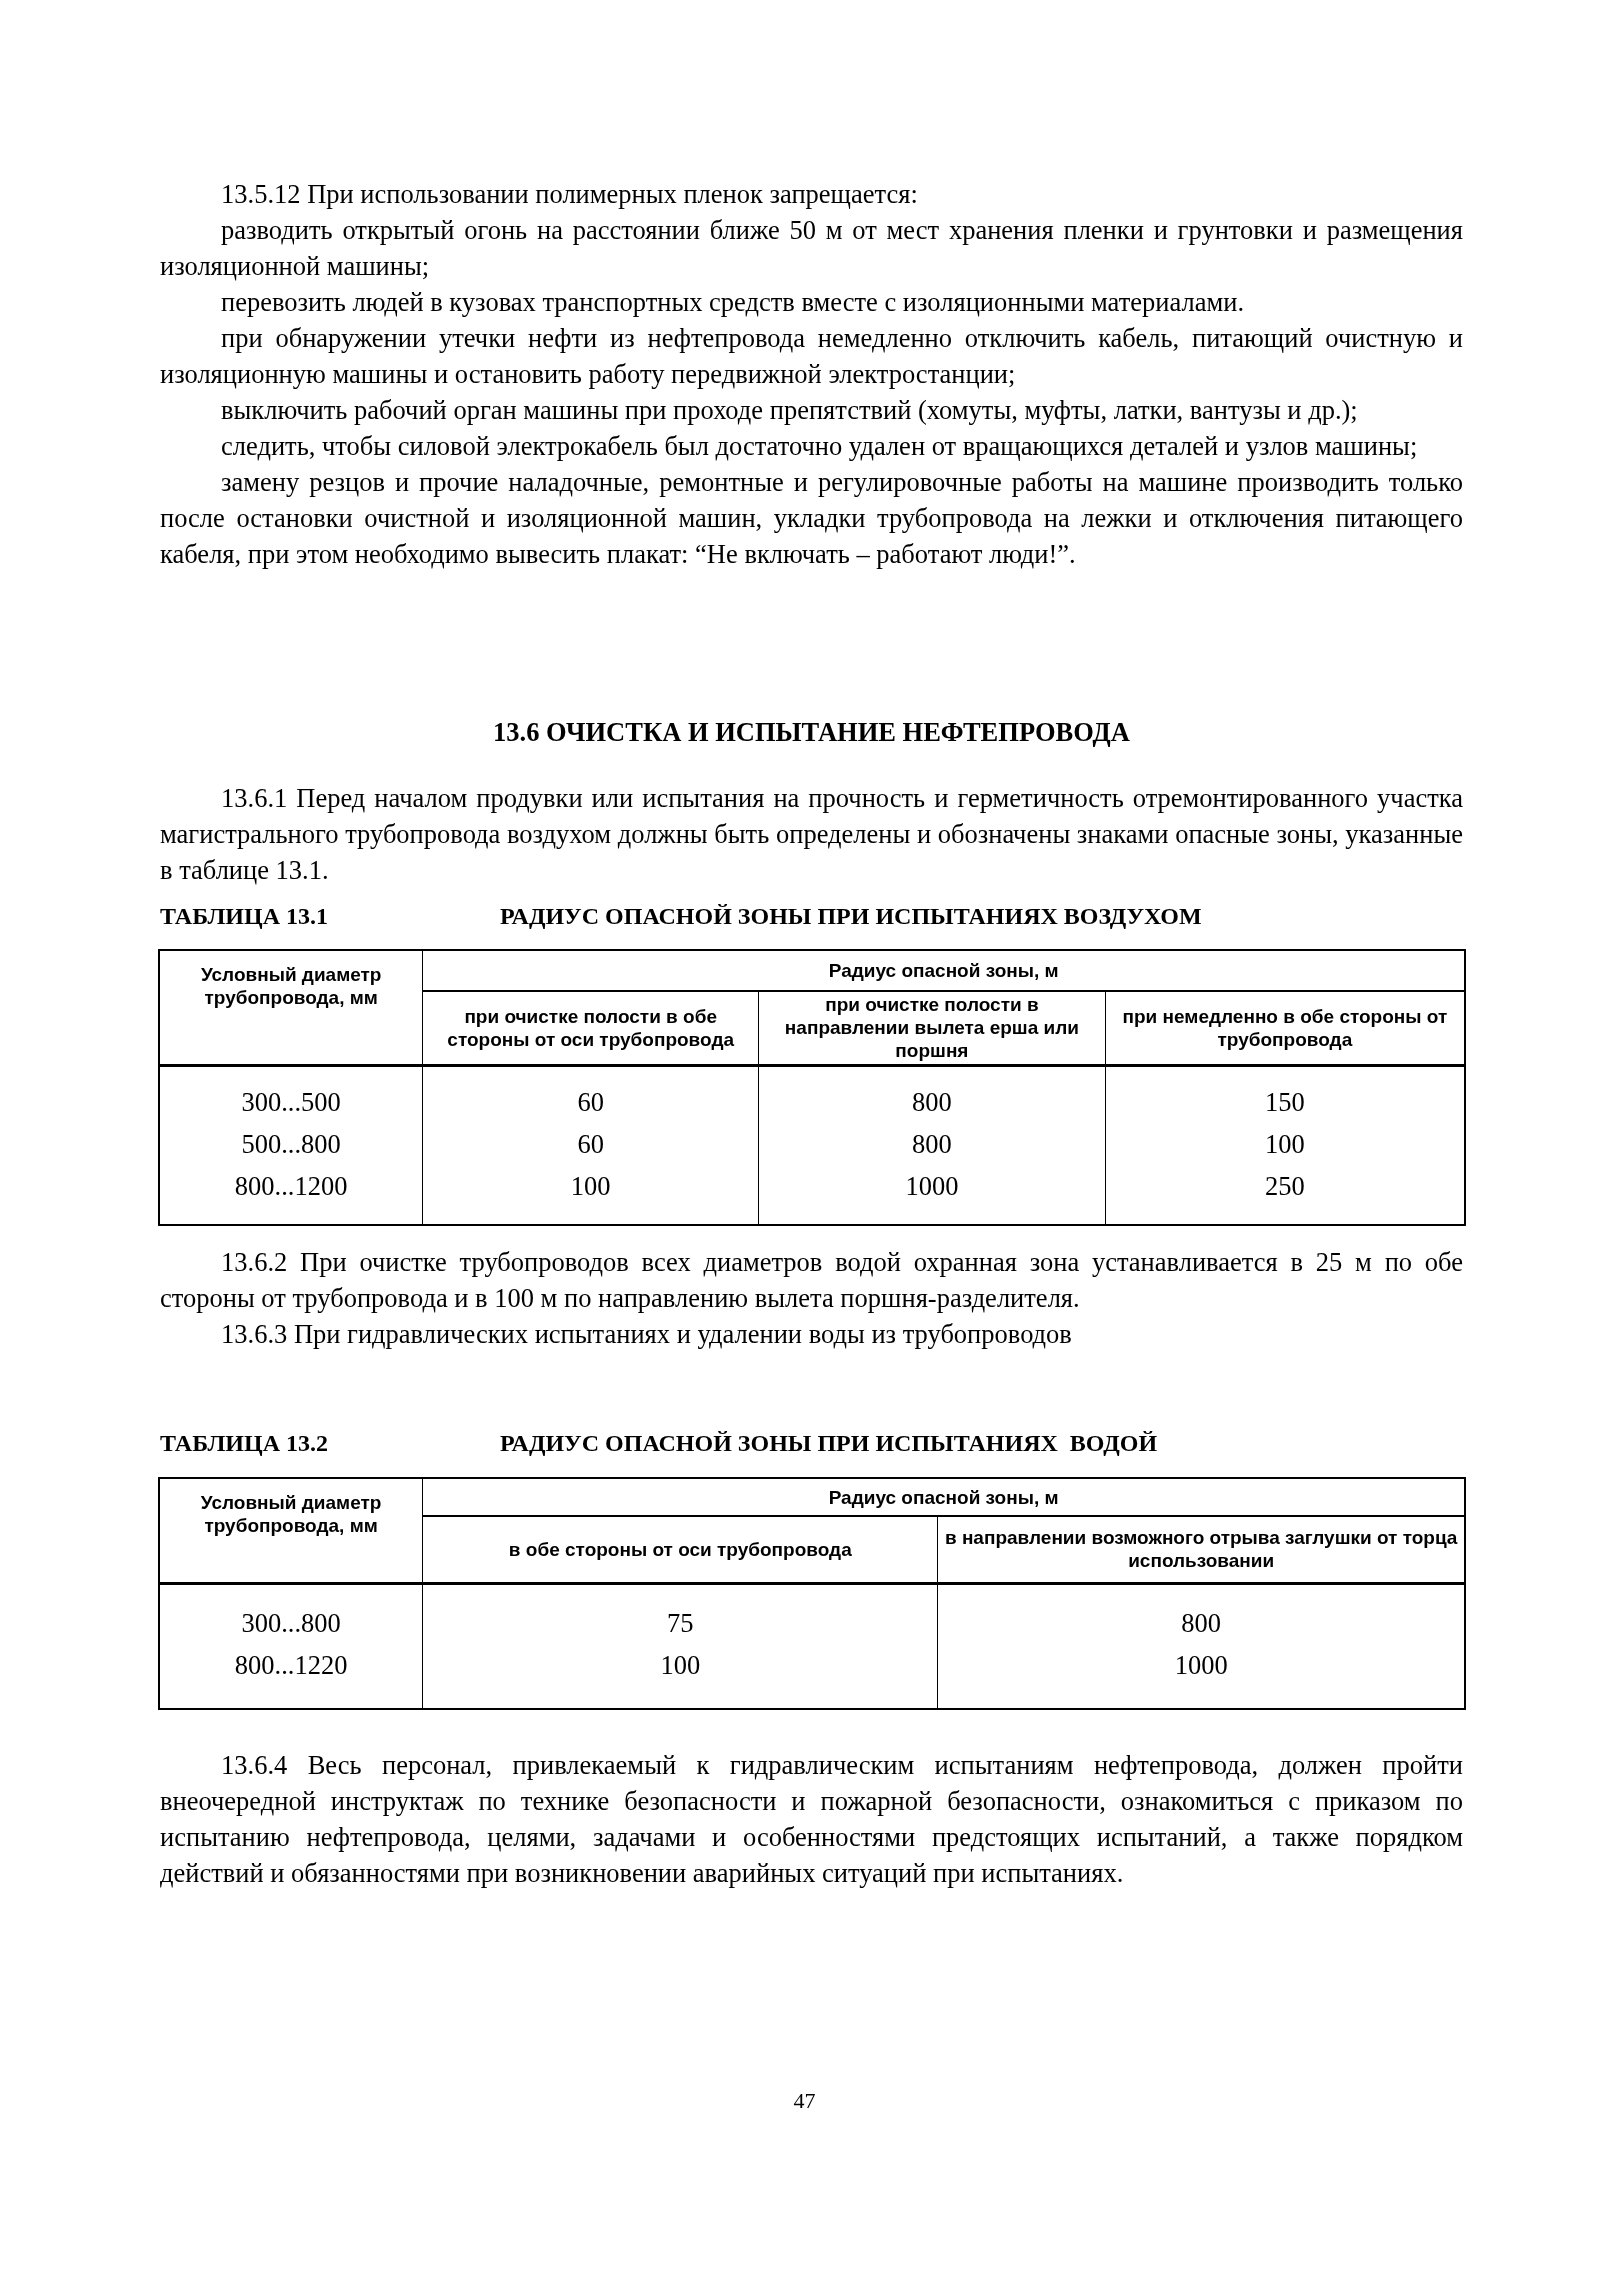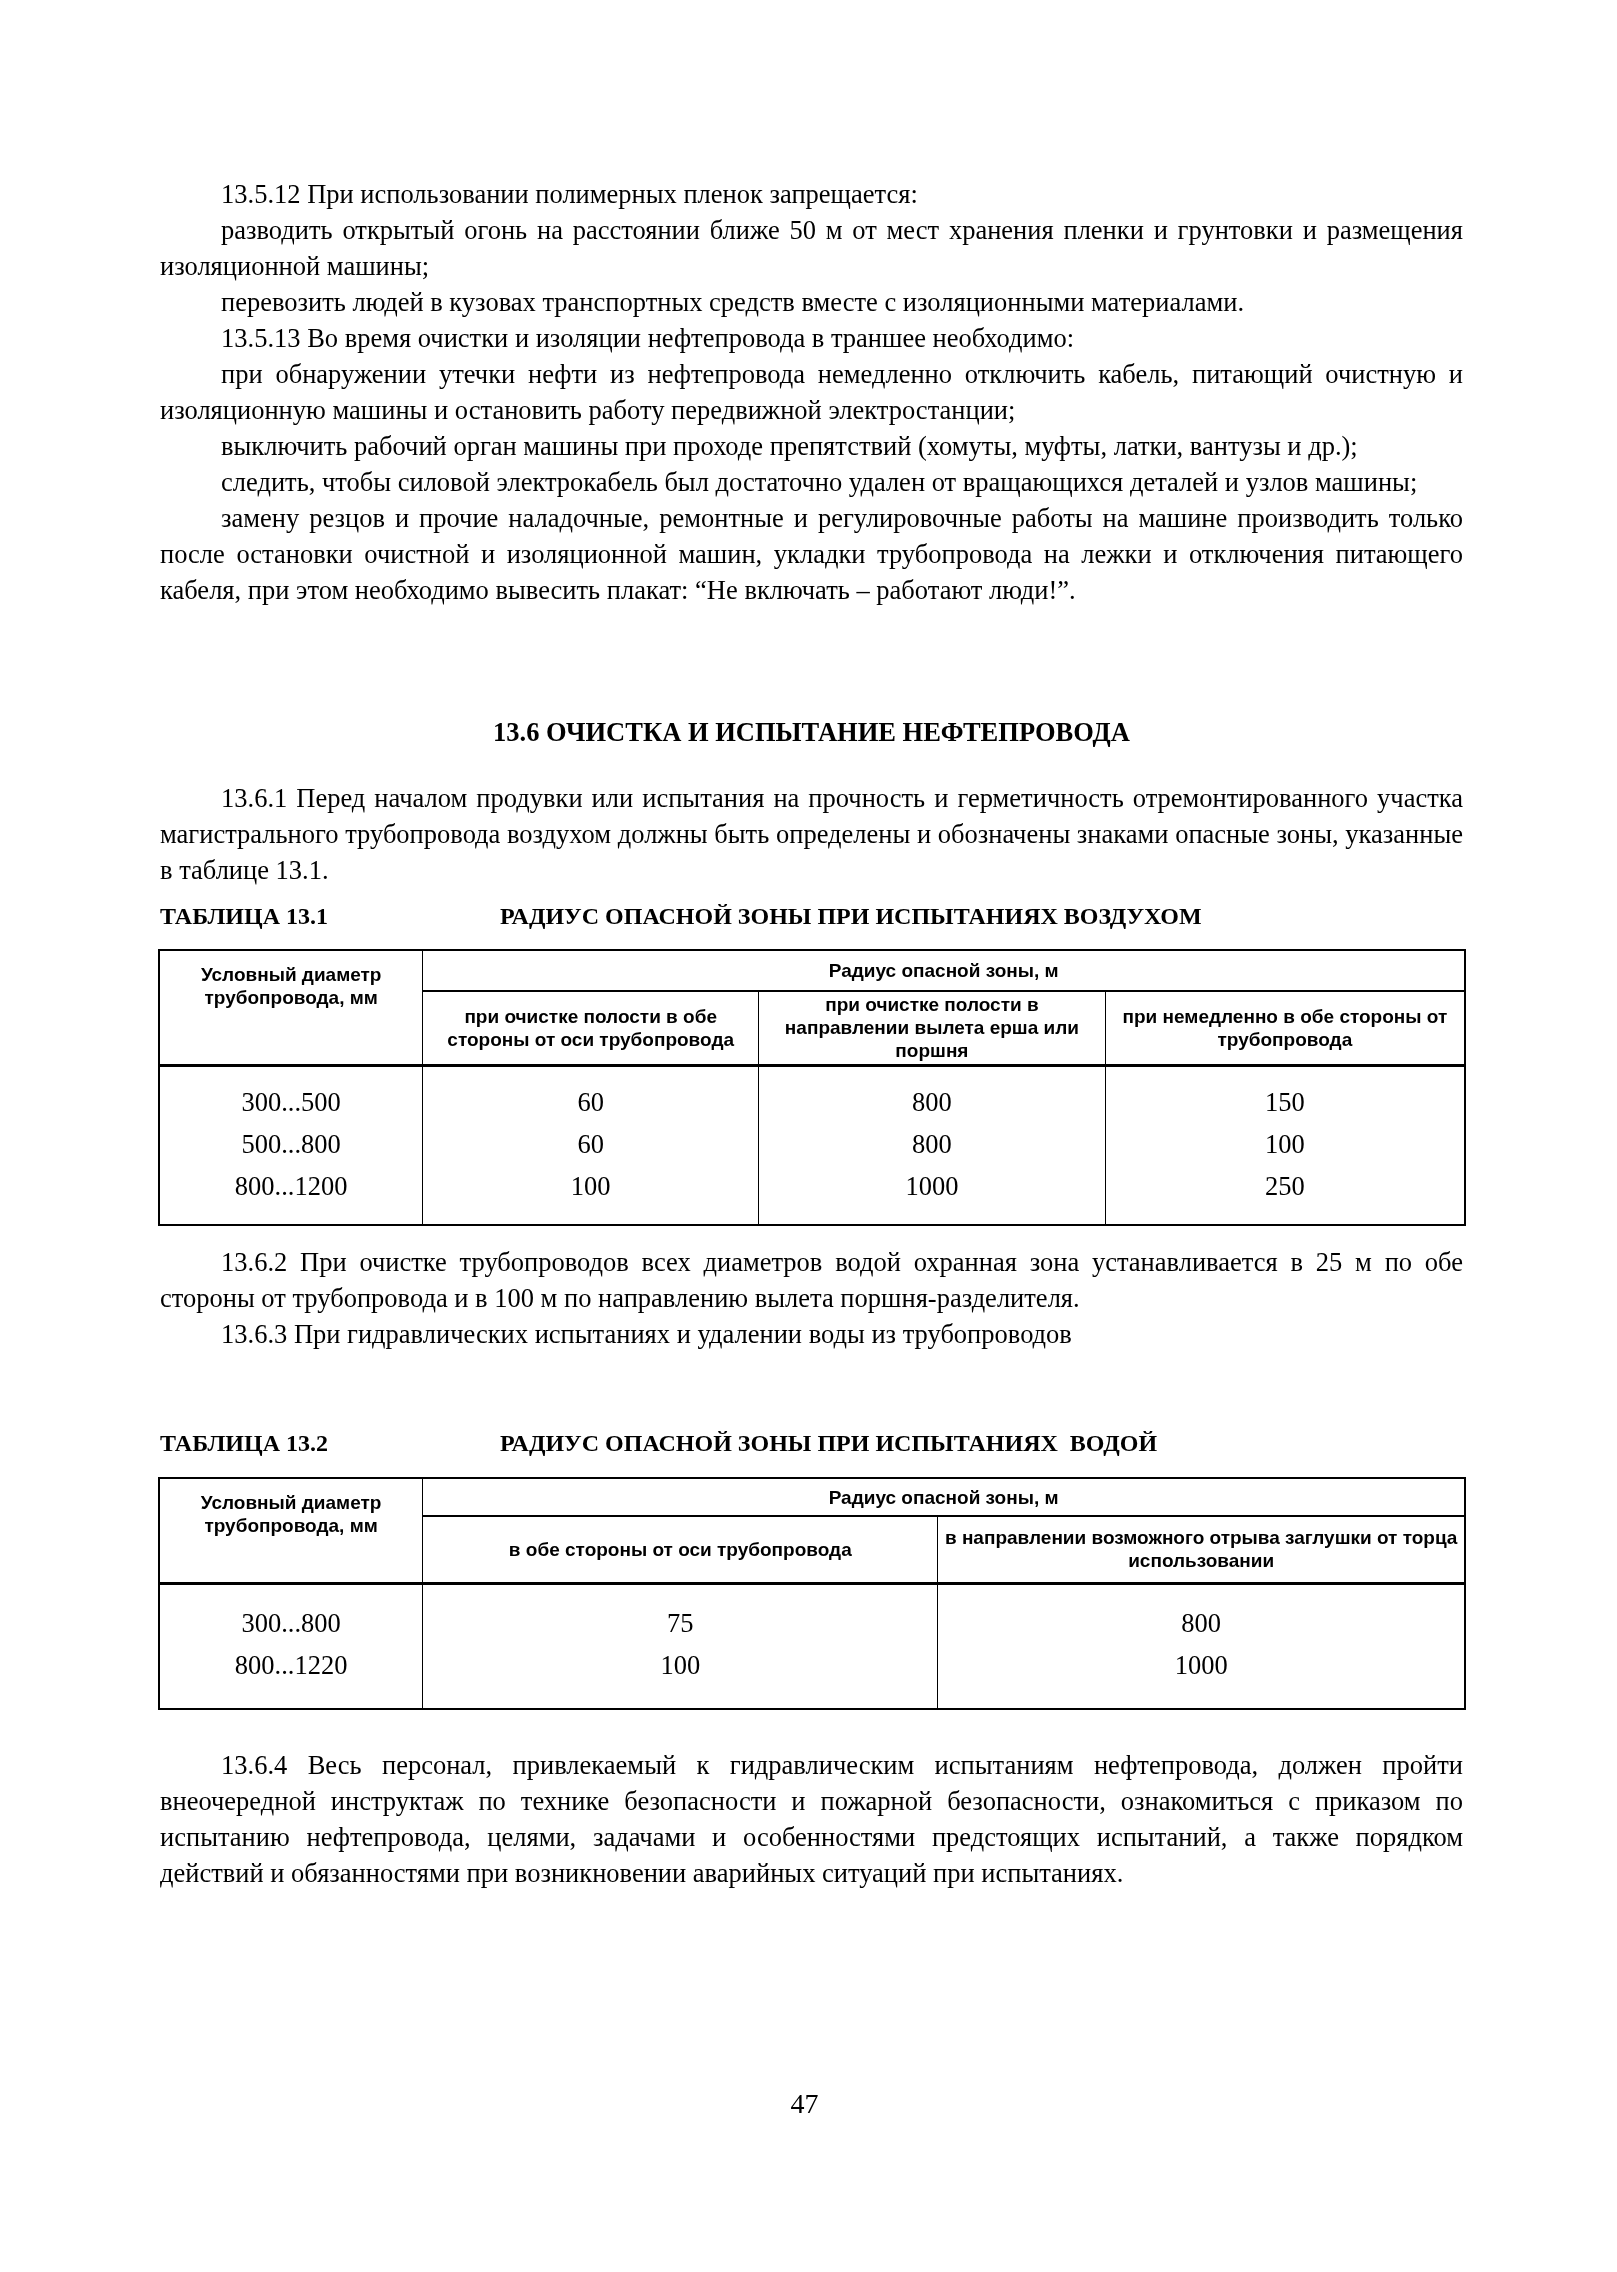--- a/index.html
+++ b/index.html
@@ -33,33 +33,32 @@
   }
   table.data th.corner { vertical-align: top; padding-top: 11.6px; border-bottom: 3.2px solid #000; }
   table.data th.sub { border-bottom: 3.2px solid #000; border-top: 2.6px solid #000; }
   table.data td {
     font-family: "Liberation Serif", serif; font-size: 26.5px; line-height: 40px;
     text-align: center; vertical-align: middle;
     border-left: 1.3px solid #000; border-right: 1.3px solid #000;
   }
   .page-number {
     position: absolute; left: 0; width: 1609px; top: 2088px; text-align: center;
-    font-family: "Liberation Serif", serif; font-size: 28px;
+    font-family: "Liberation Serif", serif; font-size: 22px;
   }
 </style>
 </head>
 <body>
 
 <div class="page">
 
   <div class="text" style="top:176px;">
     <p>13.5.12 При использовании полимерных пленок запрещается:</p>
     <p>разводить открытый огонь на расстоянии ближе 50 м от мест хранения пленки и грунтовки и размещения изоляционной машины;</p>
     <p>перевозить людей в кузовах транспортных средств вместе с изоляционными материалами.</p>
-    <p>13.5.13 Во время очистки и изоляции нефтепровода в траншее необходимо:</p>
     <p>при обнаружении утечки нефти из нефтепровода немедленно отключить кабель, питающий очистную и изоляционную машины и остановить работу передвижной электростанции;</p>
     <p>выключить рабочий орган машины при проходе препятствий  (хомуты, муфты, латки, вантузы и др.);</p>
     <p>следить, чтобы силовой электрокабель был достаточно удален от вращающихся деталей и узлов машины;</p>
     <p>замену резцов и прочие наладочные, ремонтные и регулировочные работы на машине производить только после остановки очистной и изоляционной машин, укладки трубопровода на лежки и отключения питающего кабеля, при этом необходимо вывесить плакат: “Не включать – работают люди!”.</p>
   </div>
 
   <div class="heading" style="top:717px;">13.6 ОЧИСТКА И ИСПЫТАНИЕ НЕФТЕПРОВОДА</div>
 
   <div class="text" style="top:780px;">
     <p>13.6.1  Перед началом продувки или испытания на прочность и герметичность отремонтированного участка магистрального трубопровода воздухом должны быть определены и обозначены знаками опасные зоны, указанные в таблице 13.1.</p>

